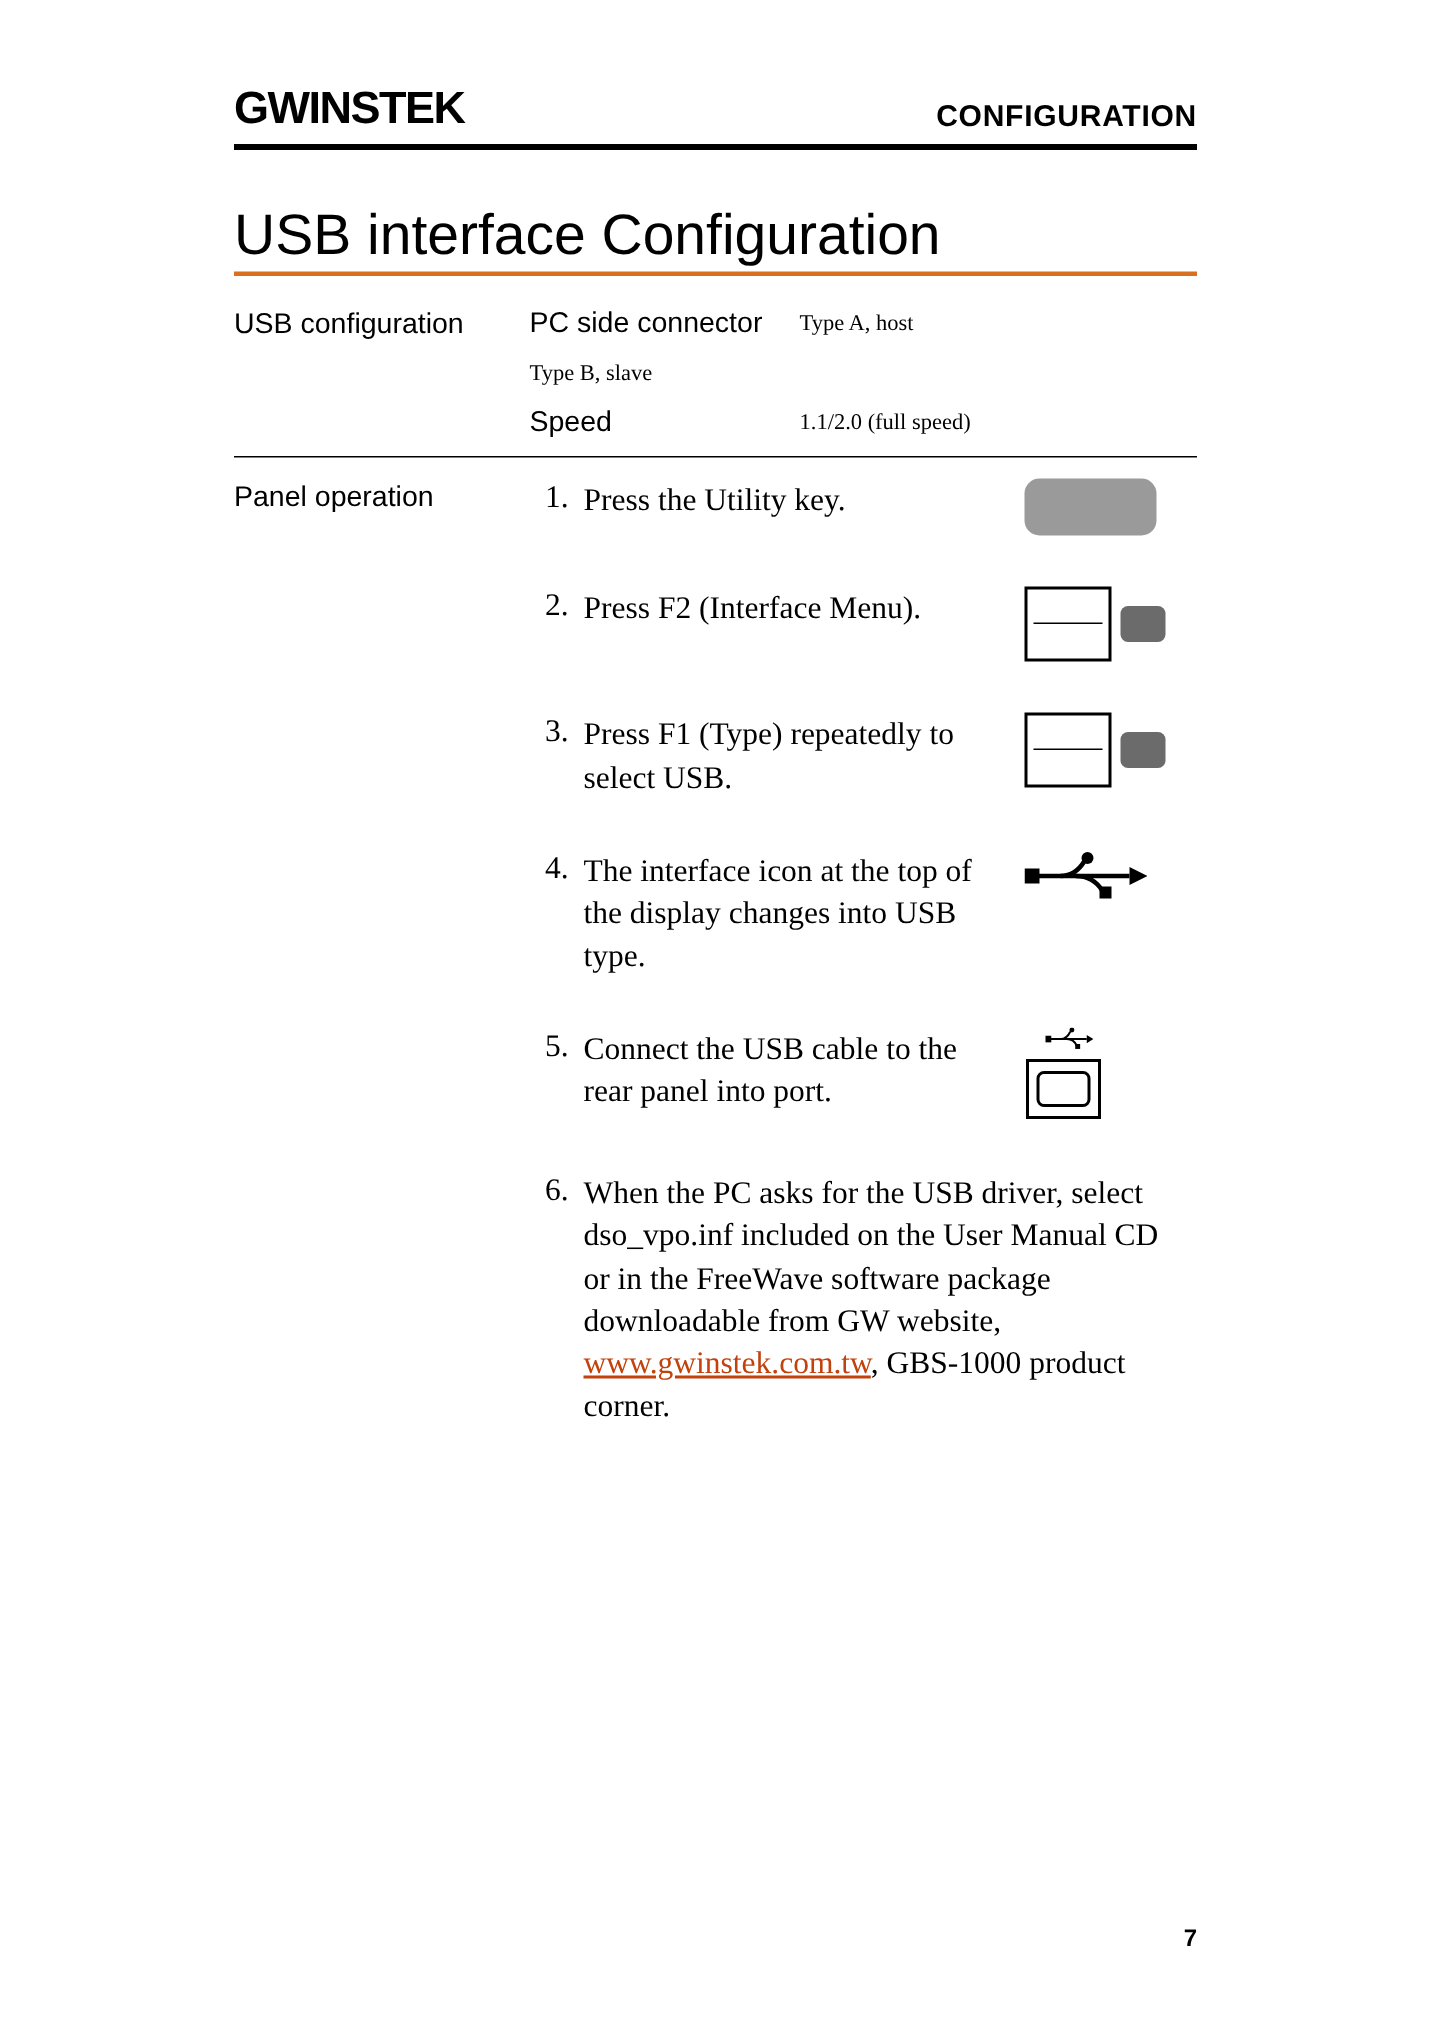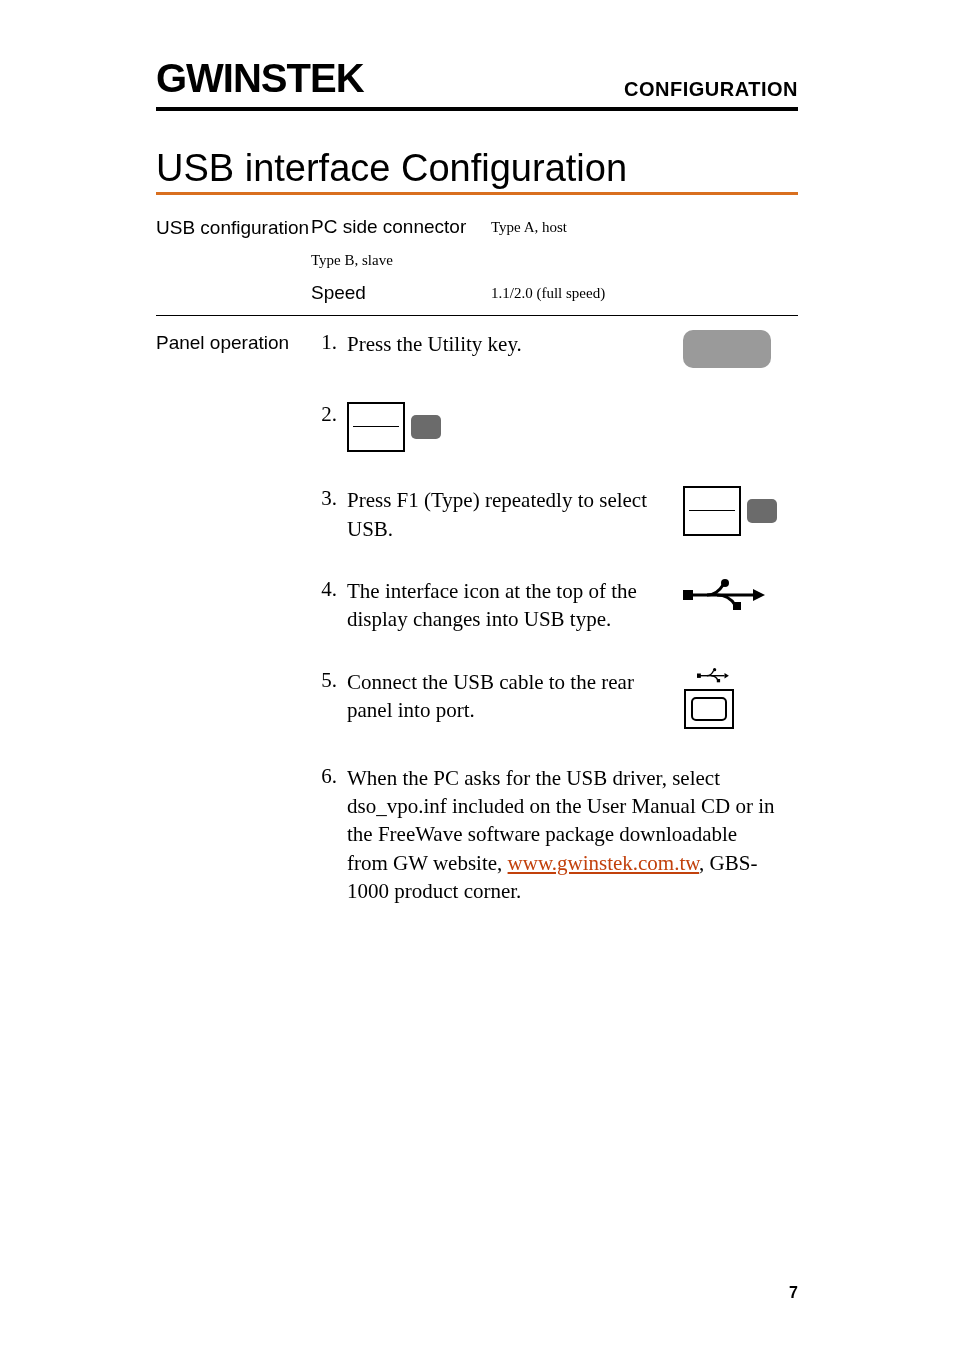--- a/index.html
+++ b/index.html
@@ -15,21 +15,21 @@
       display: flex;
       justify-content: space-between;
       align-items: flex-end;
       padding-bottom: 6px;
       border-bottom: 4px solid #000;
       margin: 0 56px 36px 56px;
     }
     .brand-logo {
       font-family: Arial, sans-serif;
       font-weight: 900;
-      font-size: 40px;
+      font-size: 30px;
       letter-spacing: 0.5px;
     }
     .brand-logo .gu { letter-spacing: -1px; }
     .header-label {
       font-family: Arial, sans-serif;
       font-weight: 700;
       font-size: 20px;
       letter-spacing: 0.5px;
     }
     .page-title {
@@ -38,20 +38,21 @@
       font-size: 38px;
       margin: 0 56px 6px 56px;
       padding-bottom: 2px;
       border-bottom: 3px solid #d96f1f;
     }
     .content { margin: 0 56px; }
     .section {
       display: flex;
       border-bottom: 1px solid #000;
       padding: 14px 0 10px 0;
+      gap: 42px;
     }
     .section.no-border { border-bottom: none; }
     .side-label {
       width: 155px;
       flex-shrink: 0;
       font-family: Arial, sans-serif;
       font-size: 19px;
       line-height: 1.35;
     }
     .table-rows { flex: 1; }
@@ -174,20 +175,21 @@
       <div class="step">
         <div class="step-num">1.</div>
         <div class="step-text">Press the Utility key.</div>
         <div class="step-icon">
           <div class="key-rounded"></div>
         </div>
       </div>
 
       <div class="step">
         <div class="step-num">2.</div>
+        <div class="step-text">Press F2 (Interface Menu).</div>
         <div class="step-icon">
           <div class="screen-key">
             <div class="screen-rect"></div>
             <div class="sidekey"></div>
           </div>
         </div>
       </div>
 
       <div class="step">
         <div class="step-num">3.</div>

